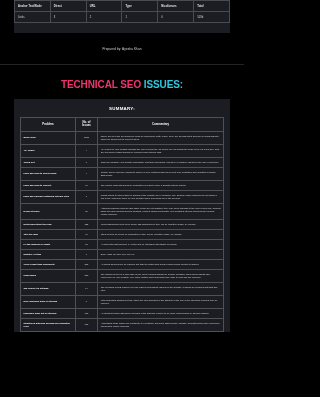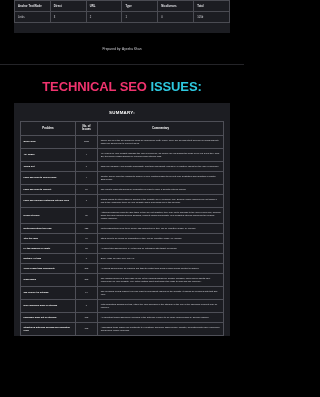--- a/index.html
+++ b/index.html
@@ -65,21 +65,21 @@
   .divider {
     height: 1px;
     background: #242428;
     margin: 13px 0 0 0;
   }
 
   
   .main-heading {
     text-align: center;
     padding: 14px 0 9px 0;
-    font-size: 13px;
+    font-size: 10px;
     font-weight: bold;
     letter-spacing: -0.1px;
   }
   .main-heading .pink { color: #f0336e; }
   .main-heading .cyan { color: #2ec9e0; }
 
   
   .card {
     margin: 0 14px;
     background: #1c1d22;

